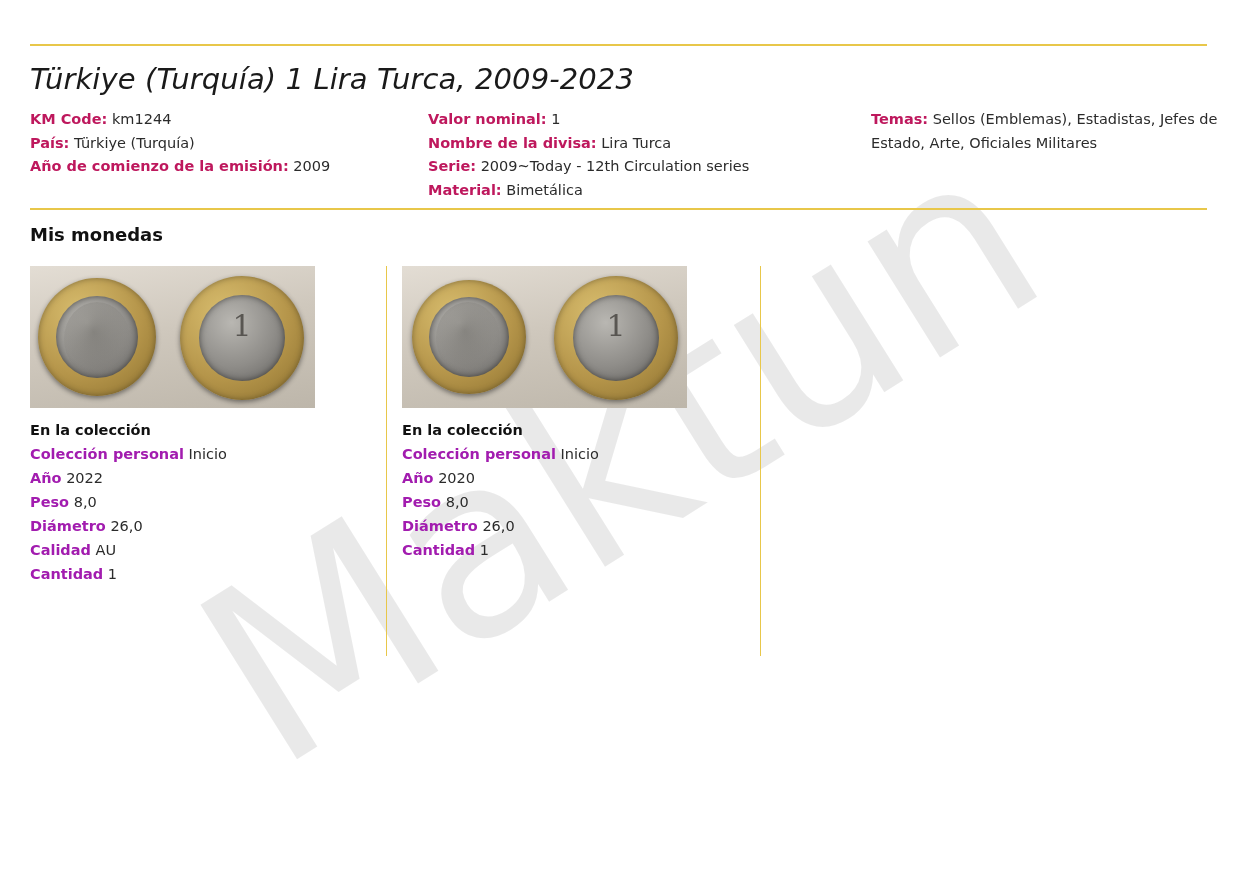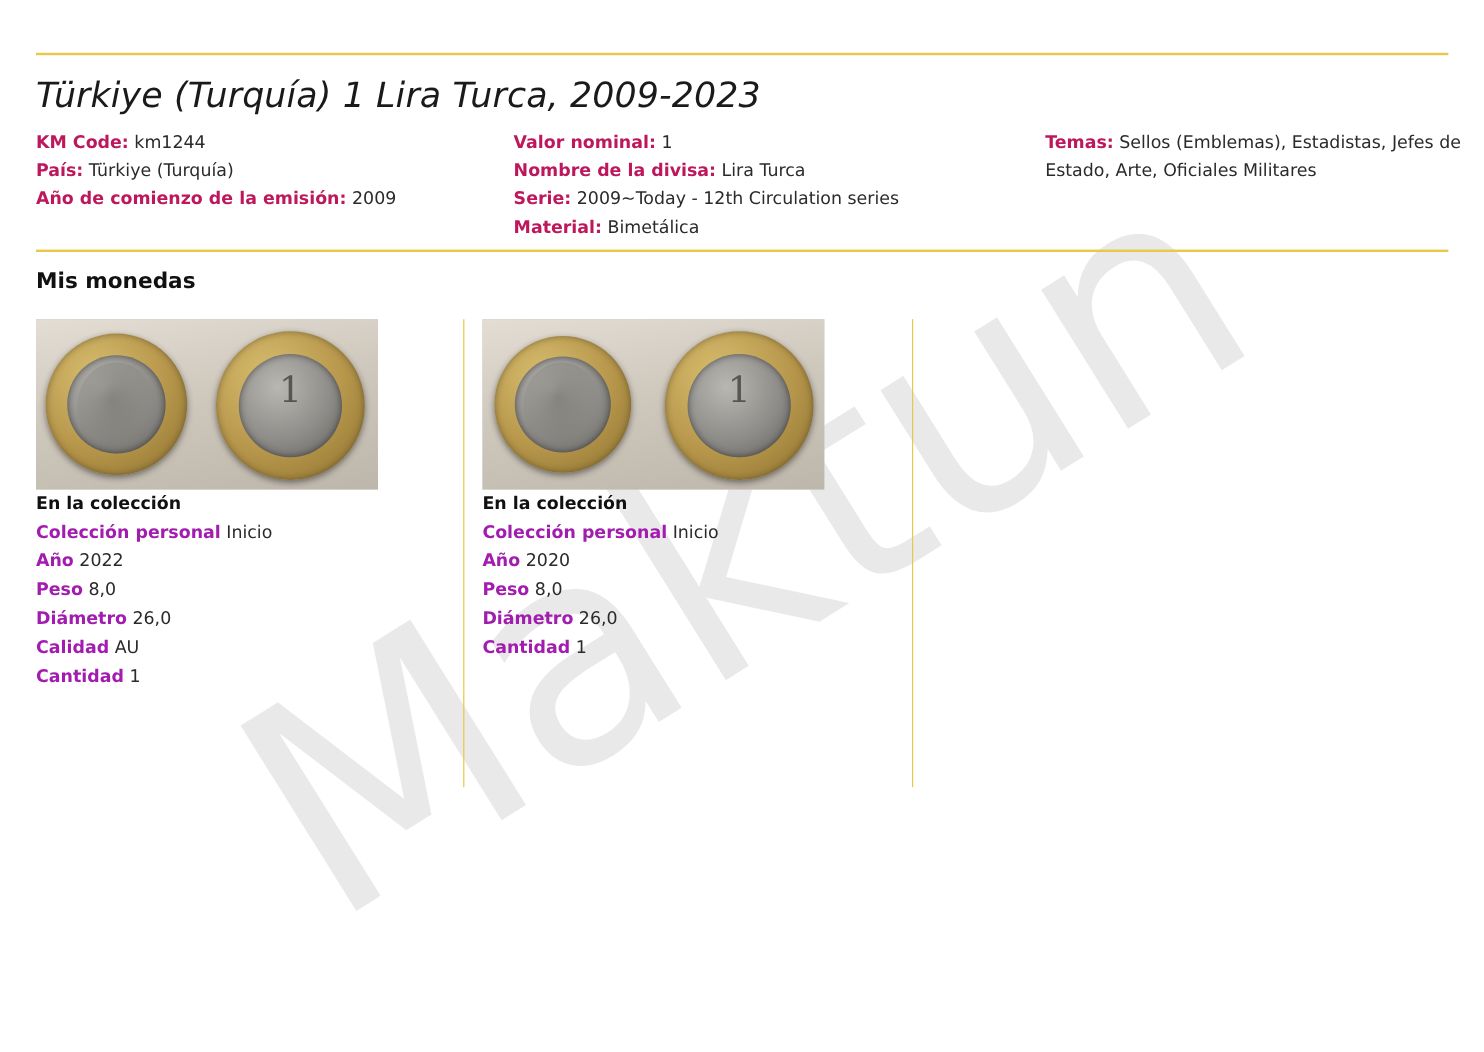--- a/index.html
+++ b/index.html
@@ -173,20 +173,21 @@
   .coin .num {
     position: absolute;
     left: 0; right: 0;
     text-align: center;
     font-size: 30px;
     color: rgba(60,58,54,0.75);
     font-family: "DejaVu Serif", "Liberation Serif", serif;
   }
 
   .fields {
+    margin-top: 10px;
     font-size: 14.5px;
     line-height: 24px;
     color: #2b2b2b;
   }
   .fields .row .k {
     font-weight: bold;
     color: #a21caf;
   }
   .fields .status {
     font-weight: bold;

